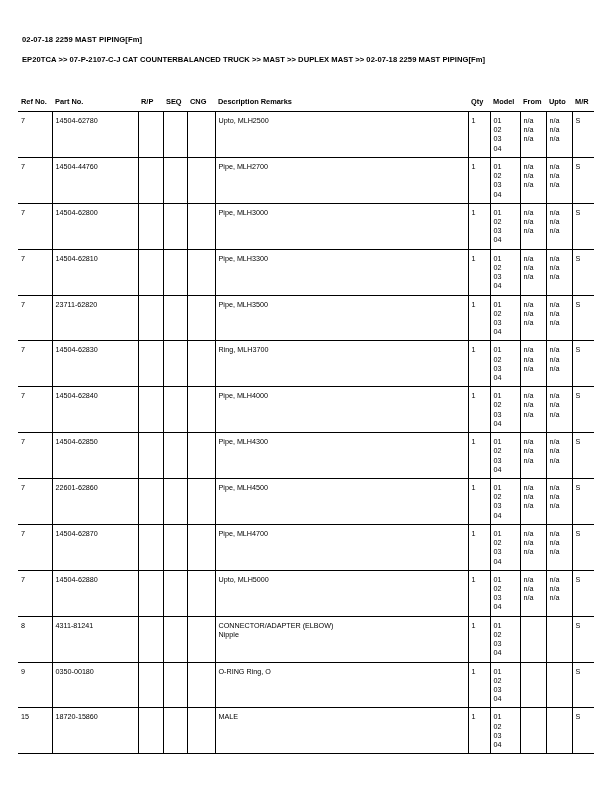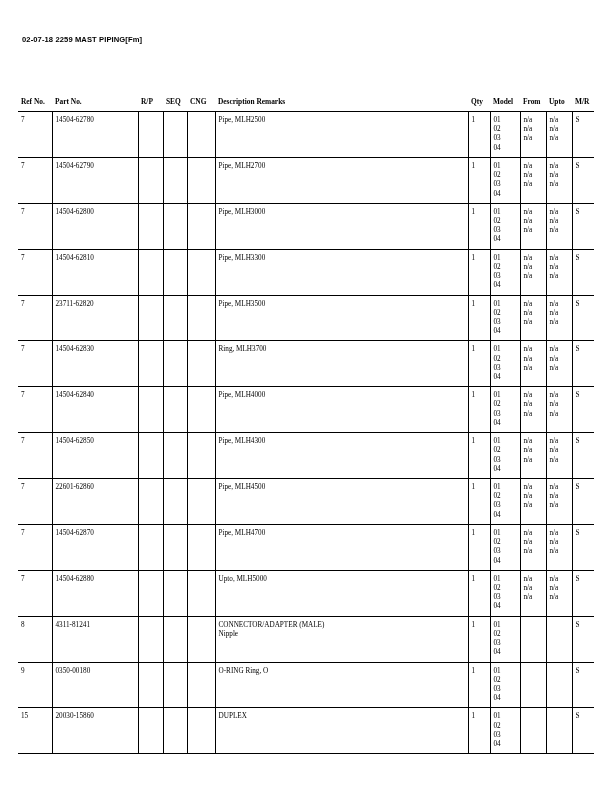--- a/index.html
+++ b/index.html
@@ -41,21 +41,20 @@
     white-space: nowrap;
   }
   table.parts {
     position: absolute;
     left: 18px;
     top: 82px;
     width: 576px;
     border-collapse: collapse;
     font-size: 7.2px;
     table-layout: fixed;
-    font-family: Liberation Serif, serif;
   }
   table.parts thead th {
     font-size: 7.4px;
     font-weight: bold;
     text-align: left;
     padding: 0 0 5px 3px;
     border-bottom: 1px solid #000;
     vertical-align: bottom;
     white-space: nowrap;
   }
@@ -85,20 +84,21 @@
   .col-upto   { width: 26px; }
   .col-mr     { width: 22px; }
 </style>
 </head>
 <body>
 
 <div class="page">
 
   <div class="doc-title">02-07-18 2259 MAST PIPING[Fm]</div>
 
+  <div class="breadcrumb">EP20TCA &gt;&gt; 07-P-2107-C-J CAT COUNTERBALANCED TRUCK &gt;&gt; MAST &gt;&gt; DUPLEX MAST &gt;&gt; 02-07-18 2259 MAST PIPING[Fm]</div>
 
   <table class="parts">
     <colgroup>
       <col class="col-ref">
       <col class="col-part">
       <col class="col-rp">
       <col class="col-seq">
       <col class="col-cng">
       <col class="col-desc">
       <col class="col-qty">
@@ -122,37 +122,37 @@
         <th>M/R</th>
       </tr>
     </thead>
     <tbody id="parts-body">
         <tr>
           <td>7</td>
           <td>14504-62780</td>
           <td></td>
           <td></td>
           <td></td>
-          <td>Pipe, MLH2500</td>
-          <td>1</td>
-          <td>01
-02
-03
-04</td>
-          <td>n/a
-n/a
-n/a</td>
-          <td>n/a
-n/a
-n/a</td>
-          <td class="c-mr">S</td>
-        </tr>
-        <tr>
-          <td>7</td>
-          <td>14504-62790</td>
+          <td>Upto, MLH2500</td>
+          <td>1</td>
+          <td>01
+02
+03
+04</td>
+          <td>n/a
+n/a
+n/a</td>
+          <td>n/a
+n/a
+n/a</td>
+          <td class="c-mr">S</td>
+        </tr>
+        <tr>
+          <td>7</td>
+          <td>14504-44760</td>
           <td></td>
           <td></td>
           <td></td>
           <td>Pipe, MLH2700</td>
           <td>1</td>
           <td>01
 02
 03
 04</td>
           <td>n/a
@@ -342,21 +342,21 @@
 n/a
 n/a</td>
           <td class="c-mr">S</td>
         </tr>
         <tr>
           <td>8</td>
           <td>4311-81241</td>
           <td></td>
           <td></td>
           <td></td>
-          <td>CONNECTOR/ADAPTER (MALE)
+          <td>CONNECTOR/ADAPTER (ELBOW)
 Nipple</td>
           <td>1</td>
           <td>01
 02
 03
 04</td>
           <td></td>
           <td></td>
           <td class="c-mr">S</td>
         </tr>
@@ -371,25 +371,25 @@
           <td>01
 02
 03
 04</td>
           <td></td>
           <td></td>
           <td class="c-mr">S</td>
         </tr>
         <tr>
           <td>15</td>
-          <td>20030-15860</td>
-          <td></td>
-          <td></td>
-          <td></td>
-          <td>DUPLEX</td>
+          <td>18720-15860</td>
+          <td></td>
+          <td></td>
+          <td></td>
+          <td>MALE</td>
           <td>1</td>
           <td>01
 02
 03
 04</td>
           <td></td>
           <td></td>
           <td class="c-mr">S</td>
         </tr>
       </tbody>

